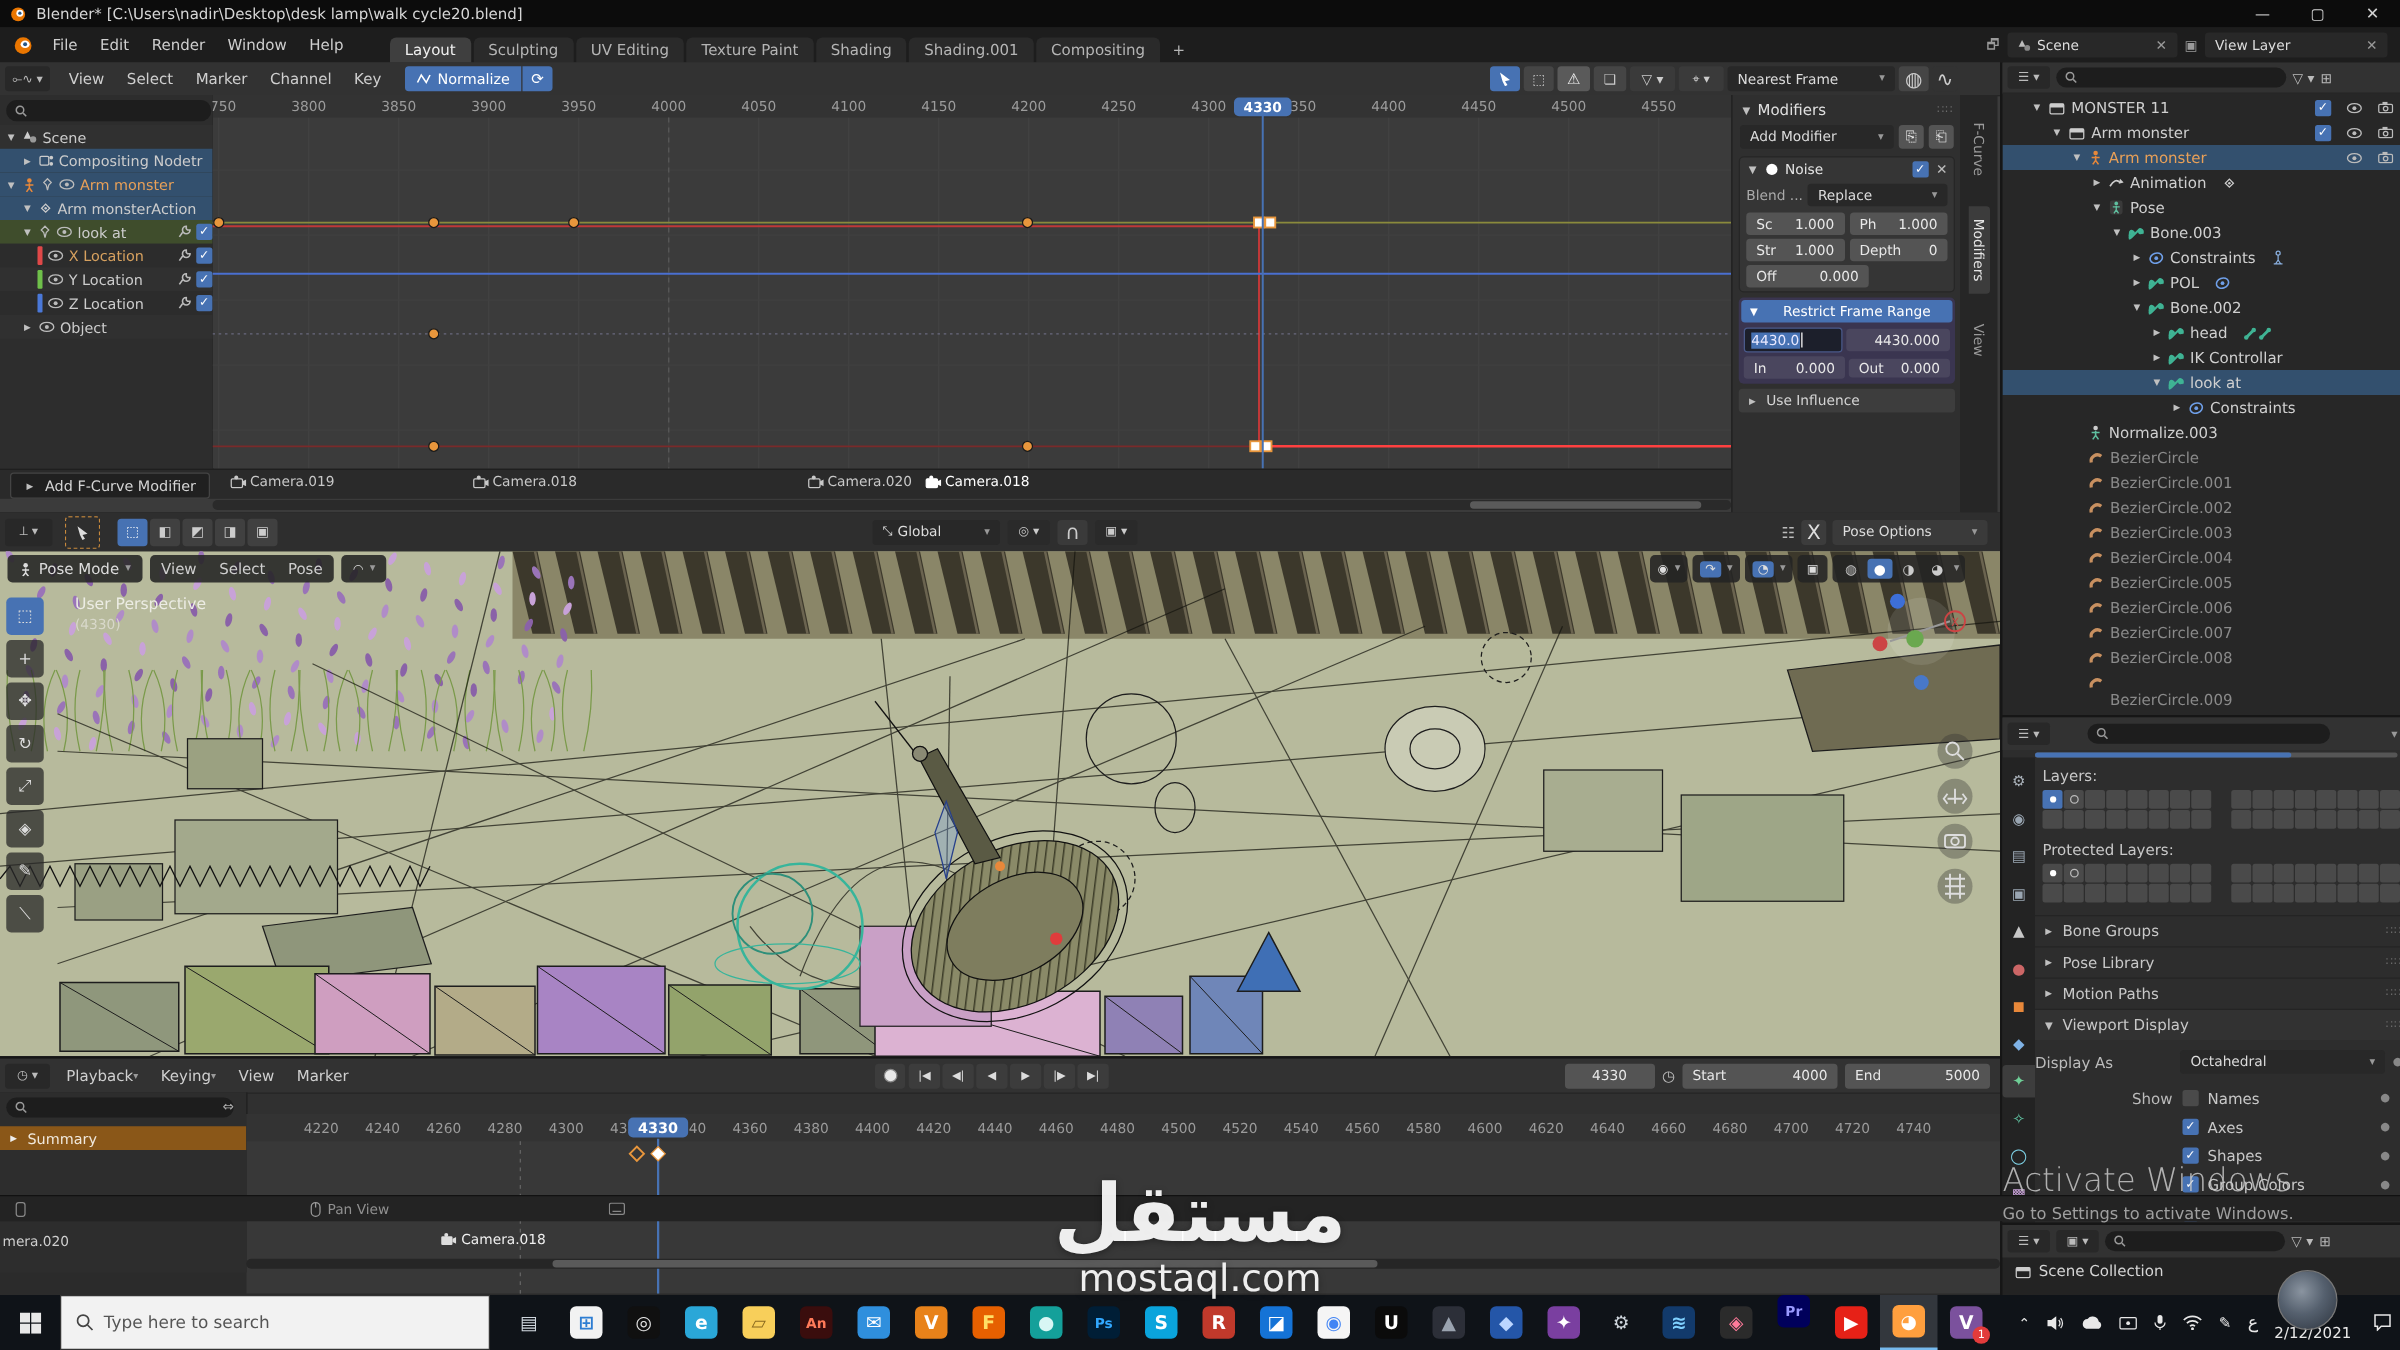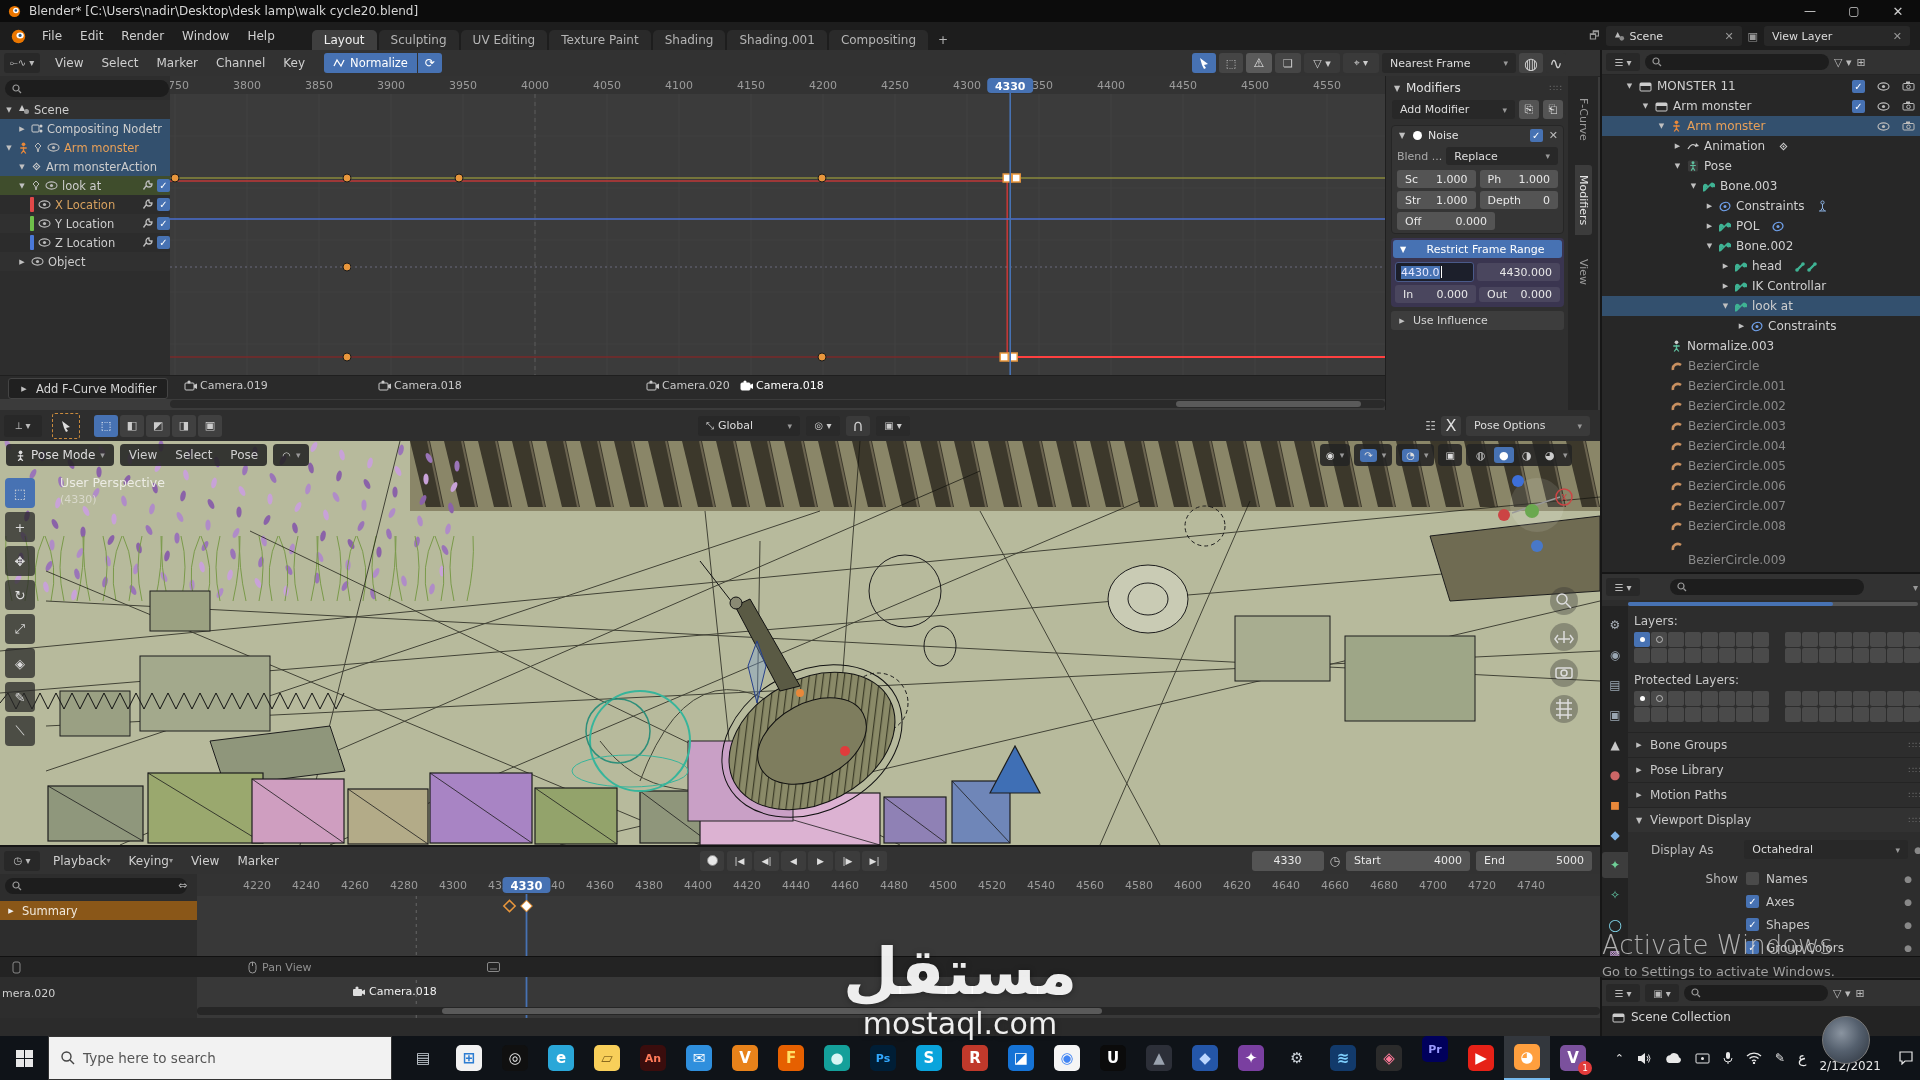--- a/index.html
+++ b/index.html
@@ -940,21 +940,21 @@
             <line x1="6.5" y1="6.5" x2="9" y2="9" stroke="#999" stroke-width="1.2"></line>
           </svg>
       </div>
       <span style="position:absolute;left:178px;top:5px;color:#aaa;font-size:11px;">⇔</span>
       <div class="row" style="position:absolute;left:0;top:27px;width:197px;height:19px;background:#8a5718;color:#f0e8dc;font-size:11.5px;gap:6px;padding-left:6px;box-sizing:border-box;">
         <span class="tri" style="font-size:7px;color:#eee;">▶</span>
           <span>Summary</span>
       </div>
     </div>
 
-    <div class="abs" style="left:197px;top:27px;width:1403px;height:144px;">
+    <div class="abs" style="left:197px;top:44px;width:1403px;height:144px;">
       <svg id="timeline-svg" width="1403" height="144">
           <rect width="1403" height="144" fill="#383838"></rect>
           <rect width="1403" height="22" fill="#333333"></rect>
           <text x="60" y="15" text-anchor="middle" font-size="11" fill="#9b9b9b">4220</text>
           <text x="109" y="15" text-anchor="middle" font-size="11" fill="#9b9b9b">4240</text>
           <text x="158" y="15" text-anchor="middle" font-size="11" fill="#9b9b9b">4260</text>
           <text x="207" y="15" text-anchor="middle" font-size="11" fill="#9b9b9b">4280</text>
           <text x="256" y="15" text-anchor="middle" font-size="11" fill="#9b9b9b">4300</text>
           <text x="305" y="15" text-anchor="middle" font-size="11" fill="#9b9b9b">4320</text>
           <text x="354" y="15" text-anchor="middle" font-size="11" fill="#9b9b9b">4340</text>
@@ -1453,21 +1453,21 @@
             <span class="dots">∷∷</span>
           </div>
         </div>
       <div class="row" style="height:24px;gap:6px;padding-left:6px;border-top:1px solid #242424;background:#323232;">
         <span class="tri">▼</span>
           <span>Viewport Display</span>
           <span style="flex:1"></span>
           <span class="dots">∷∷</span>
       </div>
       <div class="row" style="margin-top:8px;">
-        <span style="width:110px;text-align:center;margin-right:8px;color:#bbb;">Display As</span>
+        <span style="width:110px;text-align:left;margin-right:8px;color:#bbb;">Display As</span>
         <span class="drop" style="width:150px;height:19px;">
             <span>Octahedral</span>
             <span style="font-size:9px;color:#999;">▾</span>
           </span>
         <span style="color:#888;margin-left:6px;font-size:9px;">●</span>
       </div>
       <div id="show-checkboxes" style="margin-top:8px;">
           <div style="display: flex; align-items: center; height: 23px;">
             <span style="width:110px;text-align:right;margin-right:8px;color:#bbb;">Show</span>
             <span class="chk off"></span>

